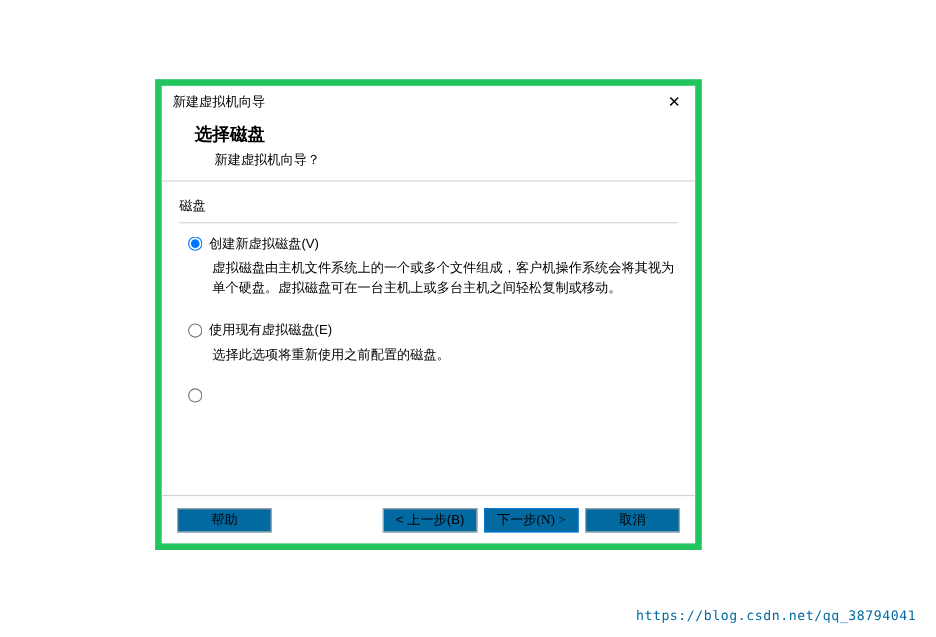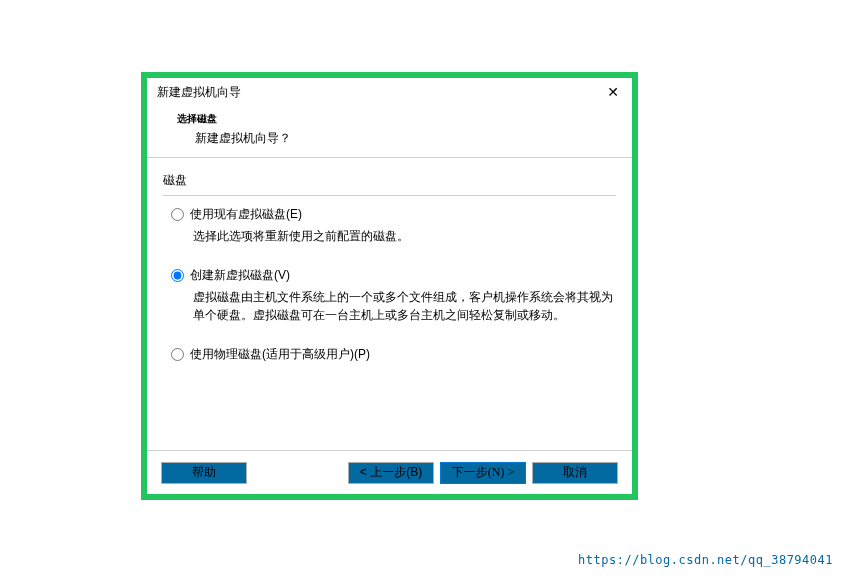--- a/index.html
+++ b/index.html
@@ -37,21 +37,21 @@
       align-items: center;
       justify-content: center;
       font-size: 14px;
       cursor: pointer;
     }
     .header {
       padding: 6px 20px 10px 30px;
       border-bottom: 1px solid #d0d0d0;
     }
     .header-title {
-      font-size: 10px;
+      font-size: 16px;
       font-weight: bold;
     }
     .header-subtitle {
       font-size: 12px;
       margin-top: 4px;
       margin-left: 18px;
     }
     .content {
       flex: 1;
       padding: 14px 16px;
@@ -135,38 +135,37 @@
     <div class="header-title">选择磁盘</div>
     <div class="header-subtitle">新建虚拟机向导？</div>
   </div>
 
   <div class="content">
     <div class="group-label">磁盘</div>
     <hr class="group-rule">
 
     <div class="option">
       <label class="option-line">
-        <input type="radio" name="disk" style="">
-        <span>使用现有虚拟磁盘(E)</span>
-      </label>
-      <div class="option-desc">选择此选项将重新使用之前配置的磁盘。</div>
-    </div>
-
-    <div class="option">
-      <label class="option-line">
         <input type="radio" name="disk" checked="" style="">
         <span>创建新虚拟磁盘(V)</span>
       </label>
       <div class="option-desc">虚拟磁盘由主机文件系统上的一个或多个文件组成，客户机操作系统会将其视为单个硬盘。虚拟磁盘可在一台主机上或多台主机之间轻松复制或移动。</div>
     </div>
 
     <div class="option">
       <label class="option-line">
         <input type="radio" name="disk" style="">
-        <span>使用物理磁盘(适用于高级用户)(P)</span>
+        <span>使用现有虚拟磁盘(E)</span>
+      </label>
+      <div class="option-desc">选择此选项将重新使用之前配置的磁盘。</div>
+    </div>
+
+    <div class="option">
+      <label class="option-line">
+        <input type="radio" name="disk" style="">
       </label>
     </div>
   </div>
 
   <div class="footer">
     <button class="btn">帮助</button>
     <div class="footer-spacer"></div>
     <button class="btn">&lt; 上一步(B)</button>
     <button class="btn default">下一步(N) &gt;</button>
     <button class="btn">取消</button>

